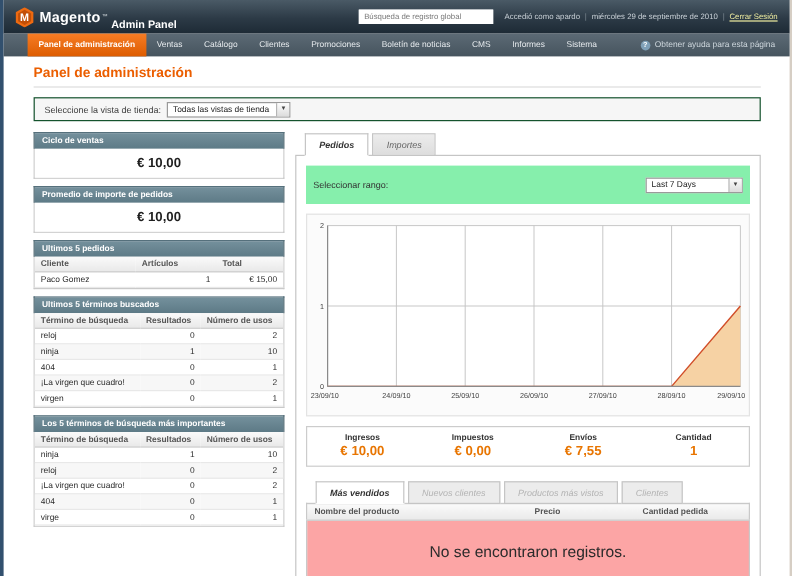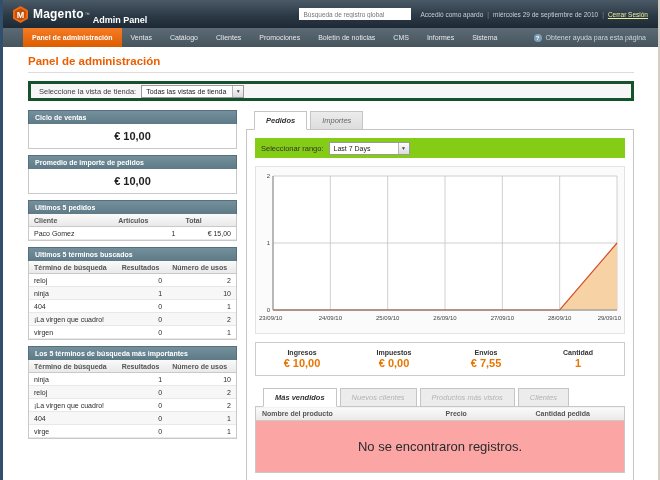--- a/index.html
+++ b/index.html
@@ -31,21 +31,21 @@
   .nav-item.active { background:linear-gradient(180deg,#f67c25,#dd5c00); color:#fff; font-weight:bold; }
   .nav-help { margin-left:auto; display:flex; align-items:center; padding-right:12px;
     color:#cdd6dc; font-size:7px; cursor:pointer; }
   .help-icon { display:inline-flex; align-items:center; justify-content:center; width:8px; height:8px;
     border-radius:50%; background:#7fa0b8; color:#fff; font-size:6px; font-weight:bold; margin-right:4px; }
 
   
   .content { padding:8px 24px 0 25px; }
   .page-title { color:#eb5e00; font-size:11.5px; font-weight:bold; }
   .divider { border-bottom:1px solid #dcdcdc; margin:5px 0 8px; }
-  .store-bar { border:3px solid #14532d; background:#f6f6f6; height:20px; display:flex;
+  .store-bar { border:1px solid #14532d; background:#f6f6f6; height:20px; display:flex;
     align-items:center; padding:0 8px; font-size:7.5px; color:#3d3d3d; margin-bottom:10px; }
   .select { display:inline-flex; align-items:center; background:#fff; border:1px solid #9a9a9a;
     height:13px; margin-left:5px; padding-left:4px; font-size:7px; color:#222; cursor:pointer; }
   .select .arrow { display:inline-flex; align-items:center; justify-content:center; width:11px; height:11px;
     border-left:1px solid #b5b5b5; background:linear-gradient(#fdfdfd,#dcdcdc); color:#444; font-size:5px; margin-left:6px; }
 
   .cols { display:flex; }
   .left-col { width:209px; margin-right:9px; flex:none; }
   .right-col { flex:1; min-width:0; }
 
@@ -64,22 +64,22 @@
   table.side tr { cursor:pointer; }
 
   
   .tab-row { display:flex; padding-left:8px; position:relative; z-index:2; }
   .tab { font-size:7.5px; padding:4px 11px; border:1px solid #c5c5c5; margin-right:3px;
     cursor:pointer; margin-bottom:-1px;font-style:italic; }
   .tab.active { background:#fff; color:#333; font-weight:bold; border-bottom:1px solid #fff; }
   .tab.inactive { background:linear-gradient(#ececec,#ddd); color:#666;text-align:center; }
   .tab.disabled { background:#ececec; color:#b3b3b3; }
   .main-panel { border:1px solid #c5c5c5; background:#fff; padding:8px; position:relative; z-index:1; }
-  .range-bar { background:#84cc16; height:20px; display:flex; align-items:center;
-    justify-content:flex-start; padding:0 6px; font-size:7.5px; color:#333; }
+  .range-bar { background:#86efac; height:32px; display:flex; align-items:center;
+    justify-content:space-between; padding:0 6px; font-size:7.5px; color:#333; }
   .chart-wrap { margin-top:8px; border:1px solid #e3e3e3; background:#fbfbfb; padding:1px; }
   .stats { margin-top:8px; border:1px solid #ccc; display:flex; height:34px; align-items:center; }
   .stat { flex:1; text-align:center; }
   .stat-label { font-size:7px; font-weight:bold; color:#333; }
   .stat-value { font-size:11px; font-weight:bold; color:#e87501; margin-top:1px; }
   .bottom-tabs { margin-top:12px; }
   .prod-table { width:100%; border-collapse:collapse; font-size:7px; border:1px solid #c9c9c9; }
   .prod-table th { background:linear-gradient(180deg,#fafafa,#e9e9e9); color:#555; text-align:left;
     font-weight:bold; padding:3px 6px; border-bottom:1px solid #c9c9c9; }
   .prod-table td.empty { text-align:center; padding:18px 0; color:#2b2b2b; font-size:13px; background:#fca5a5; }

